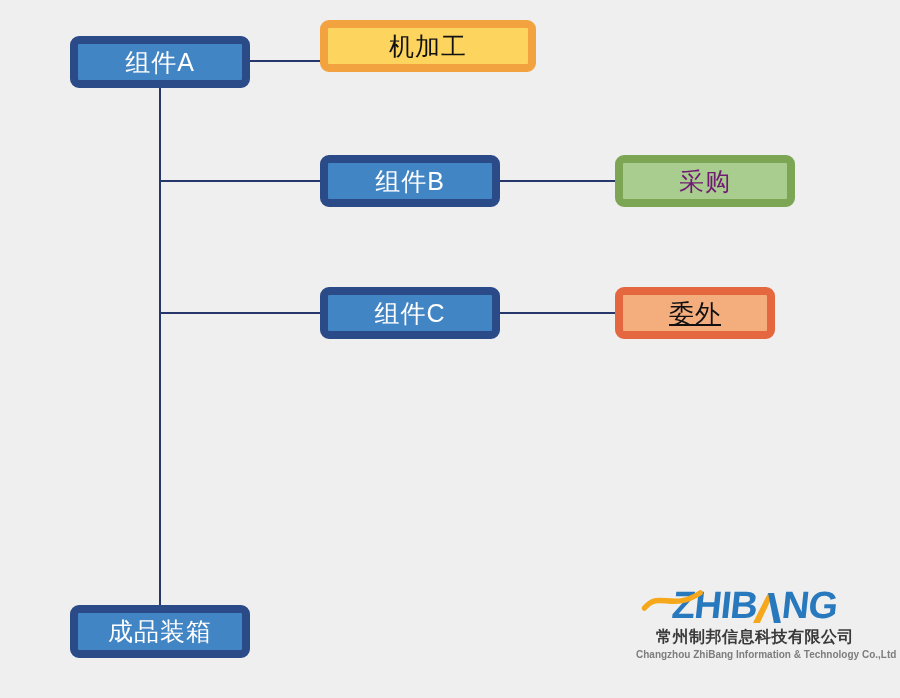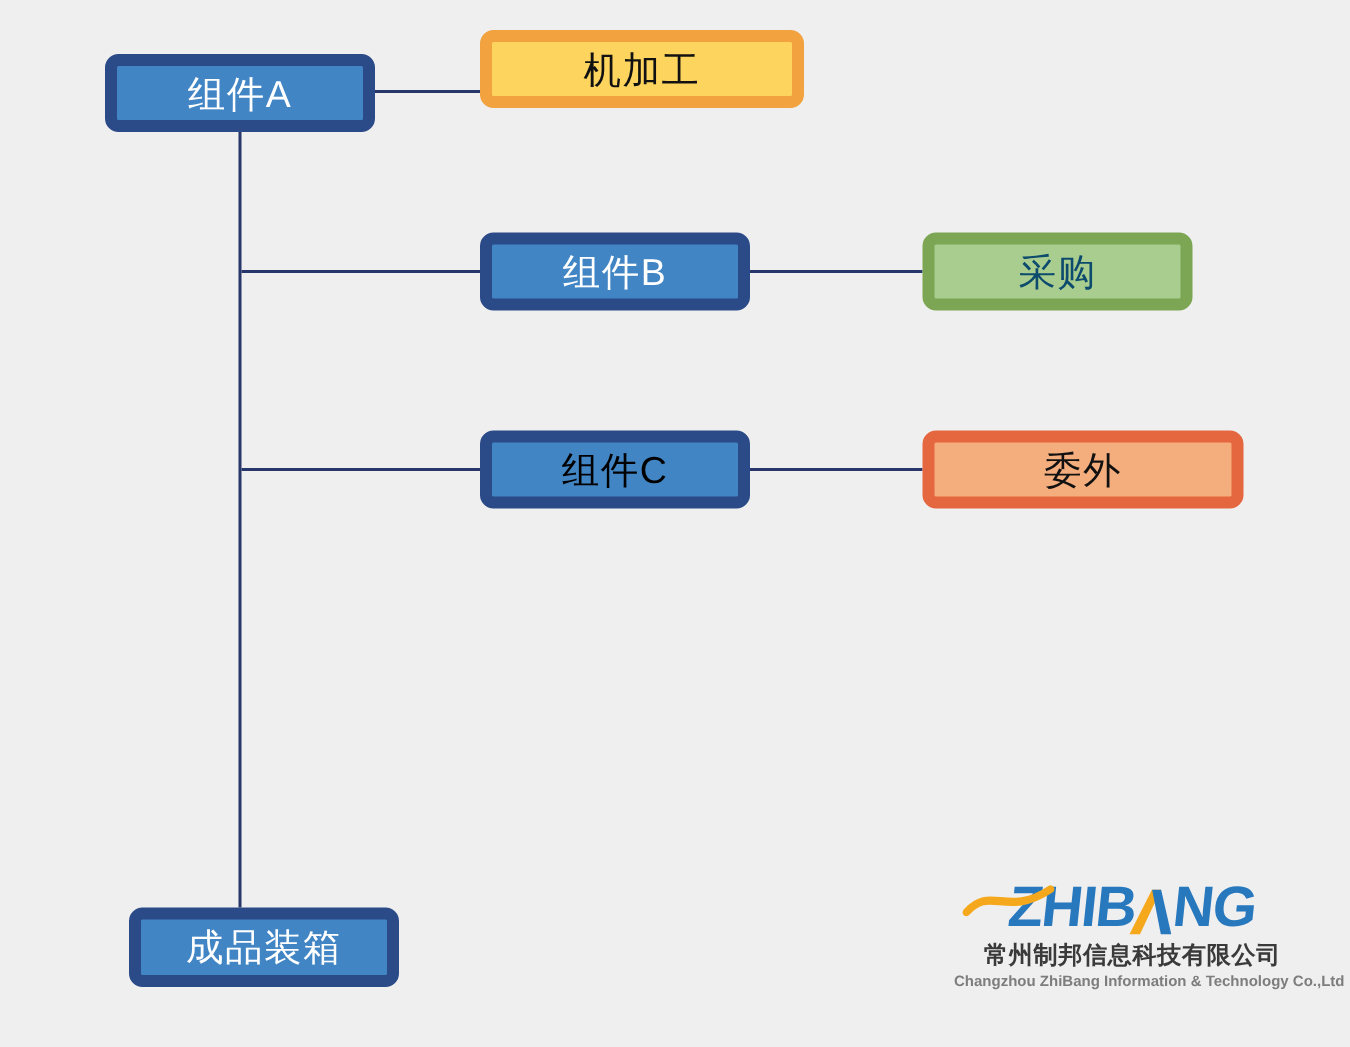--- a/index.html
+++ b/index.html
@@ -38,23 +38,23 @@
     display:flex;align-items:center;justify-content:center;
     font-size:25px;
     letter-spacing:1px;
     box-sizing:border-box;
   }
   .pos-0{left:70px;top:36px;width:180px;height:52px;}
   .pos-1{left:320px;top:20px;width:216px;height:52px;}
   .pos-2{left:320px;top:155px;width:180px;height:52px;}
   .pos-3{left:615px;top:155px;width:180px;height:52px;}
   .pos-4{left:320px;top:287px;width:180px;height:52px;}
-  .pos-5{left:615px;top:287px;width:214px;height:52px;}
+  .pos-5{left:615px;top:287px;width:160px;height:52px;text-decoration:underline;}
   .pos-6{left:70px;top:446px;width:180px;height:53px;}
-  .pos-7{left:70px;top:605px;width:180px;height:53px;margin-left:16px;}
+  .pos-7{left:70px;top:605px;width:180px;height:53px;}
   
   .logo{
     position:absolute;
     left:636px;top:582px;width:238px;
     z-index:2;
     text-align:center;
   }
   .brand{
     position:relative;
     display:flex;align-items:flex-end;justify-content:center;
@@ -112,24 +112,24 @@
 
   <div class="node pos-0" style="background: rgb(66, 133, 196); border-color: rgb(43, 74, 136); color: rgb(255, 255, 255);">
     <span>组件A</span>
   </div>
   <div class="node pos-1" style="background: rgb(252, 212, 94); border-color: rgb(242, 162, 62); color: rgb(17, 17, 17);">
     <span>机加工</span>
   </div>
   <div class="node pos-2" style="background: rgb(66, 133, 196); border-color: rgb(43, 74, 136); color: rgb(255, 255, 255); text-align: right;">
     <span>组件B</span>
   </div>
-  <div class="node pos-3" style="background: rgb(169, 205, 142); border-color: rgb(124, 166, 83); color: #0c4a6e;">
+  <div class="node pos-3" style="background: rgb(169, 205, 142); border-color: rgb(124, 166, 83); color: #701a75;">
     <span>采购</span>
   </div>
-  <div class="node pos-4" style="background: rgb(66, 133, 196); border-color: rgb(43, 74, 136); color: #000000;">
+  <div class="node pos-4" style="background: rgb(66, 133, 196); border-color: rgb(43, 74, 136); color: #ffffff;">
     <span>组件C</span>
   </div>
   <div class="node pos-5" style="background: rgb(244, 173, 125); border-color: rgb(229, 103, 63); color: rgb(17, 17, 17);">
     <span>委外</span>
   </div>
   <div class="node pos-7" style="background: rgb(66, 133, 196); border-color: rgb(43, 74, 136); color: rgb(255, 255, 255);">
     <span>成品装箱</span>
   </div>
 
   <div class="logo">

